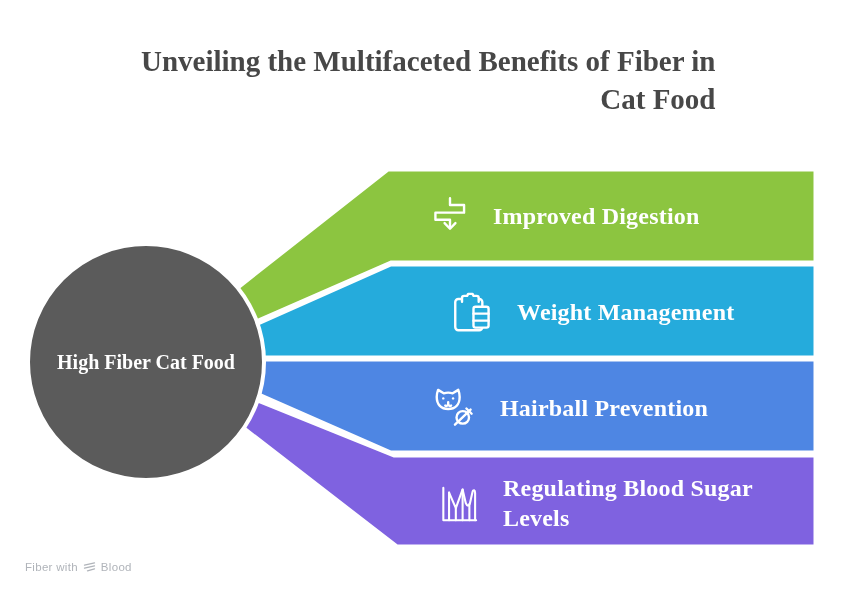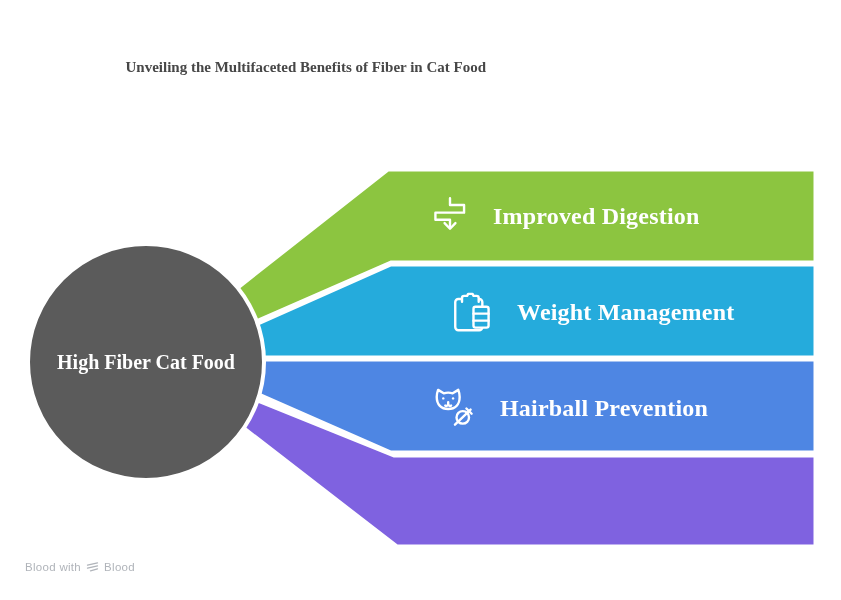--- a/index.html
+++ b/index.html
@@ -1,22 +1,22 @@
 <!DOCTYPE html>
 <html><head>
 <meta charset="utf-8">
 <style>
   html,body{margin:0;padding:0;background:#ffffff;}
   .canvas{
     position:relative;width:841px;height:600px;background:#ffffff;
     overflow:hidden;font-family:"Liberation Serif", serif;
   }
   .title{
-    position:absolute;top:42px;left:0;right:0;margin:16px auto;max-width:590px;
-    text-align:left;font-size:15px;line-height:1.32;font-weight:700;
+    position:absolute;top:42px;left:0;right:0;margin:0 auto;max-width:590px;
+    text-align:right;font-size:29px;line-height:1.32;font-weight:700;
     color:#474747;font-family:"Liberation Serif", serif;
   }
   svg.diagram{position:absolute;left:0;top:0;}
   .band{stroke:#ffffff;stroke-width:3;}
   .hub-label{
     position:absolute;left:56px;top:362px;width:180px;
     transform:translateY(-50%);text-align:center;color:#ffffff;
     font-size:20px;font-weight:700;line-height:1.35;
   }
   .row{
@@ -87,23 +87,33 @@
         <circle cx="21.2" cy="14.8" r="1.15" fill="#ffffff" stroke="none"></circle>
         <path d="M16.5 18.4 V20.6 M16.5 20.6 C15.7 22.2 14.5 22.4 13.7 21.7 M16.5 20.6 C17.3 22.2 18.5 22.4 19.3 21.7"></path>
         <circle cx="30.5" cy="33" r="6"></circle>
         <path d="M23 40 L38 25.5"></path>
         <path d="M34 24.5 L39 29.5"></path>
       </svg>
     </span>
     <span class="label">Hairball Prevention</span>
   </div>
 
+  <div class="row row-4">
+    <span class="icon">
+      <svg width="50" height="50" viewBox="0 0 48 48" style="stroke-width:2">
+        <path d="M8 9.5 V40.5 H39.5"></path>
+        <path d="M13.5 40.5 V14 M20 40.5 V29 M26.5 40.5 V11 M33 40.5 V25"></path>
+        <path d="M13.5 14 L20 29 L26.5 11 L29.5 24 C31 27.5 32.5 27 33.5 24.5 L36 13.5 C36.8 10.8 38.5 11.3 38.5 14.5 V40.5"></path>
+      </svg>
+    </span>
+    <span class="label">Regulating Blood Sugar Levels</span>
+  </div>
 
   <div class="footer">
-    <span>Blood with</span>
+    <span>Fiber with</span>
     <svg width="13" height="12" viewBox="0 0 13 12">
       <g stroke="#b0b4ba" stroke-width="1.3" stroke-linecap="round" fill="none">
         <path d="M1.5 4.2 L11.5 1.8"></path>
         <path d="M1.5 7.2 L11.5 4.8"></path>
         <path d="M4.5 9.8 L11.5 7.8"></path>
       </g>
     </svg>
     <span>Blood</span>
   </div>
 

